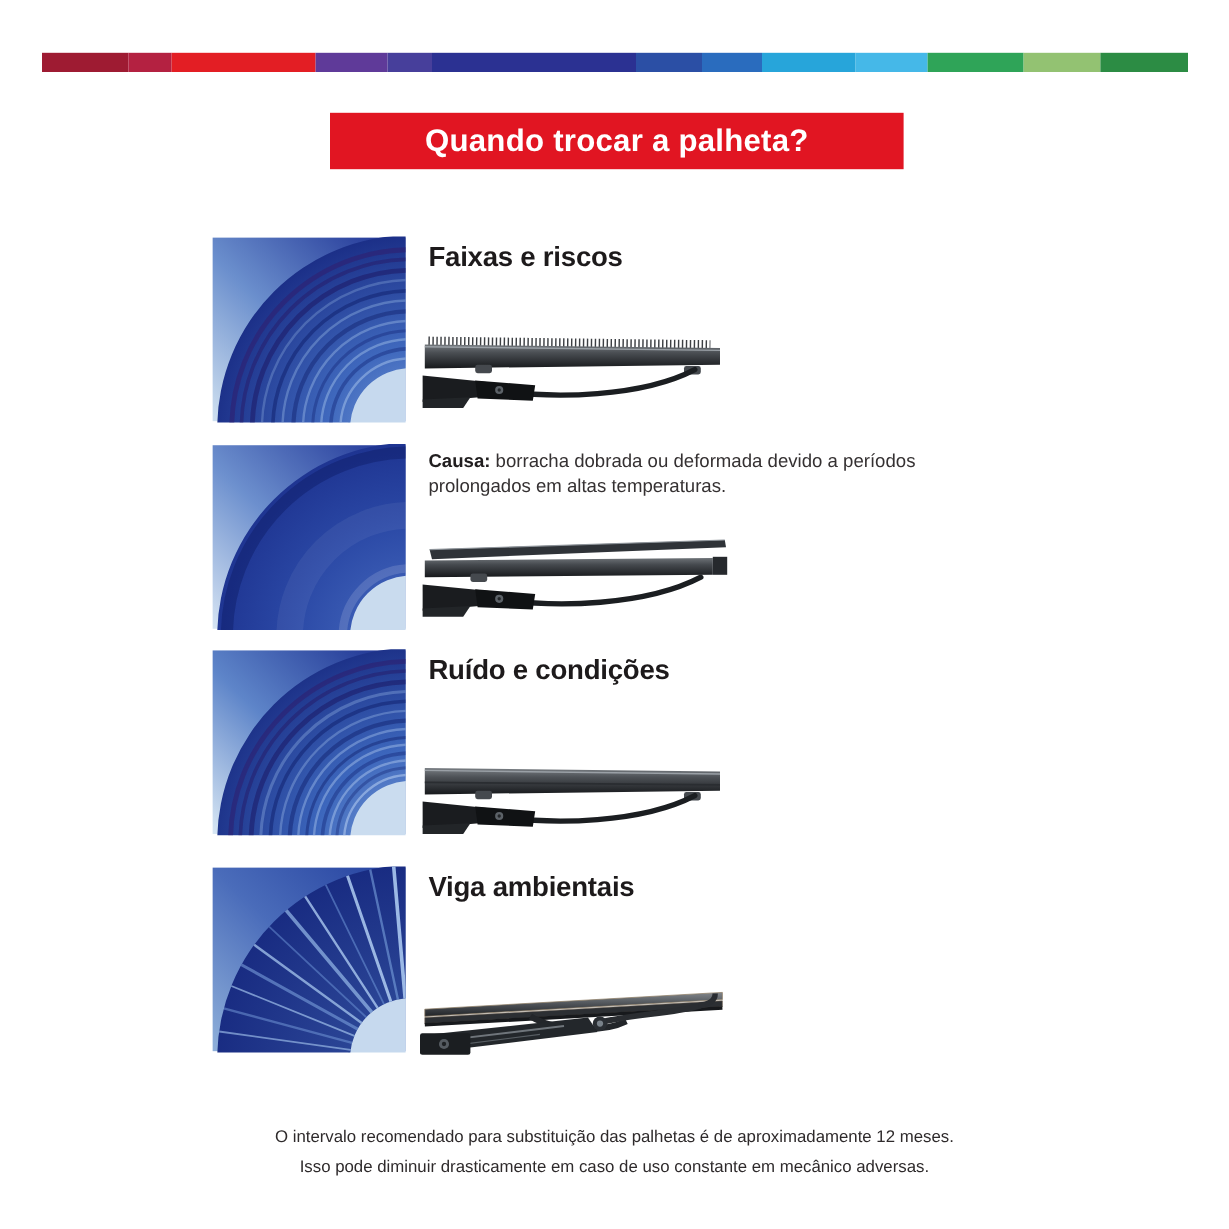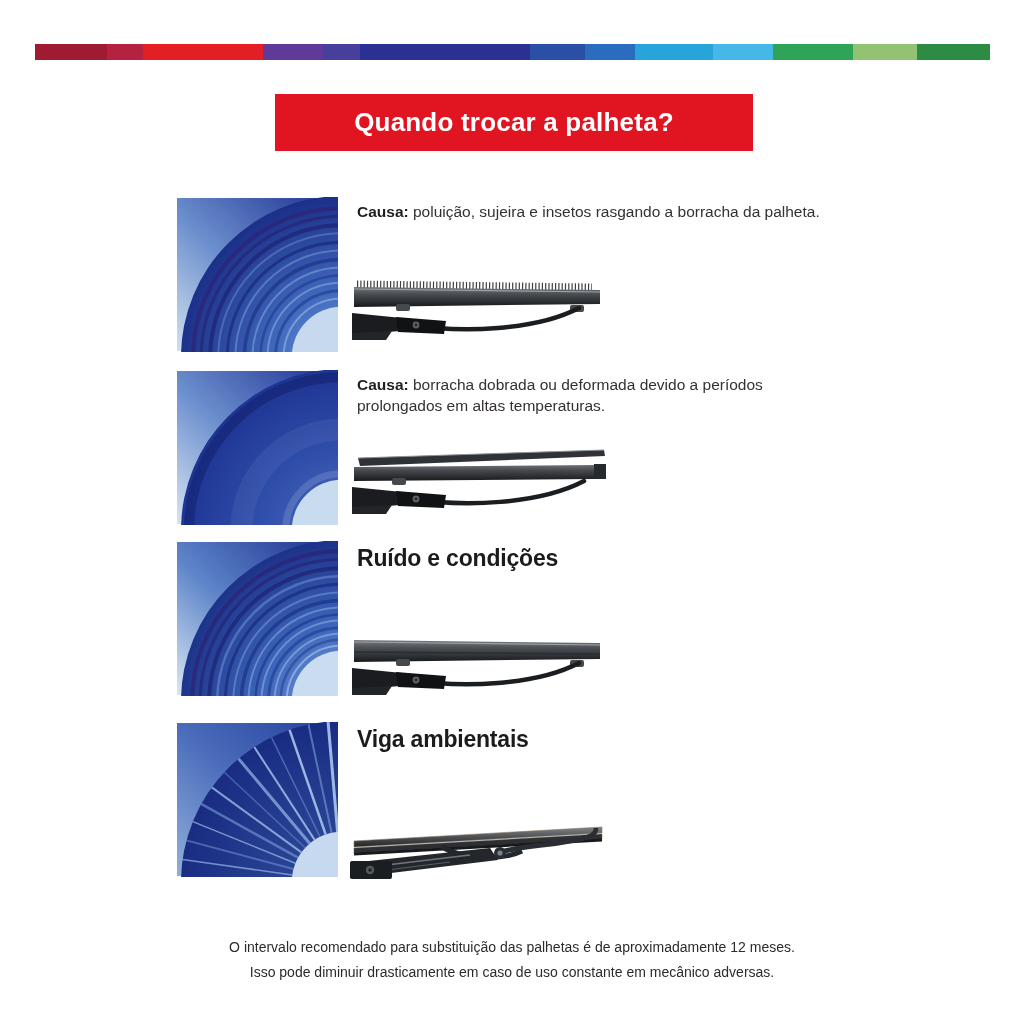--- a/index.html
+++ b/index.html
@@ -11,21 +11,21 @@
 
   
   #top-bar{
     left:35px;top:44px;width:955px;height:16px;
     display:flex;flex-direction:row;
   }
   #top-bar .seg{height:100%;}
 
   
   #banner{
-    left:275px;top:94px;width:478px;height:57px;
+    left:275px;top:94px;width:478px;height:47px;
     background:#e11522;display:flex;align-items:center;justify-content:center;
   }
   #banner .banner-title{
     color:#ffffff;font-size:26px;font-weight:700;letter-spacing:.2px;
   }
 
   
   .tile{width:161px;height:155px;display:block;}
   .tile-1{left:177px;top:197px;}
   .tile-2{left:177px;top:370px;}
@@ -110,21 +110,21 @@
     <circle cx="164" cy="158" r="106" stroke="rgba(150,182,228,0.4)" stroke-width="2"></circle>
     <circle cx="164" cy="158" r="114" stroke="rgba(12,24,100,0.45)" stroke-width="3"></circle>
     <circle cx="164" cy="158" r="123" stroke="rgba(140,172,222,0.35)" stroke-width="2"></circle>
     <circle cx="164" cy="158" r="131" stroke="rgba(28,20,96,0.5)" stroke-width="4"></circle>
     <circle cx="164" cy="158" r="140" stroke="rgba(40,26,104,0.5)" stroke-width="3"></circle>
     <circle cx="164" cy="158" r="148" stroke="rgba(50,30,110,0.55)" stroke-width="4"></circle>
   </g>
 </svg>
 
 <div class="abs texts texts-1">
-  <p class="cause"><strong>Causa:</strong> <span>poluição, sujeira e insetos rasgando a borracha da palheta.</span></p>
+  <h2 class="sec-title">Faixas e riscos</h2>
 </div>
 
 <svg class="abs blade blade-1" viewBox="0 0 266 66" aria-hidden="true">
   <defs>
     <linearGradient id="b1m" x1="0" y1="0" x2="0" y2="1">
       <stop offset="0" stop-color="#74797e"></stop>
         <stop offset="0.35" stop-color="#4a4e53"></stop>
         <stop offset="1" stop-color="#17191c"></stop>
     </linearGradient>
   </defs>

